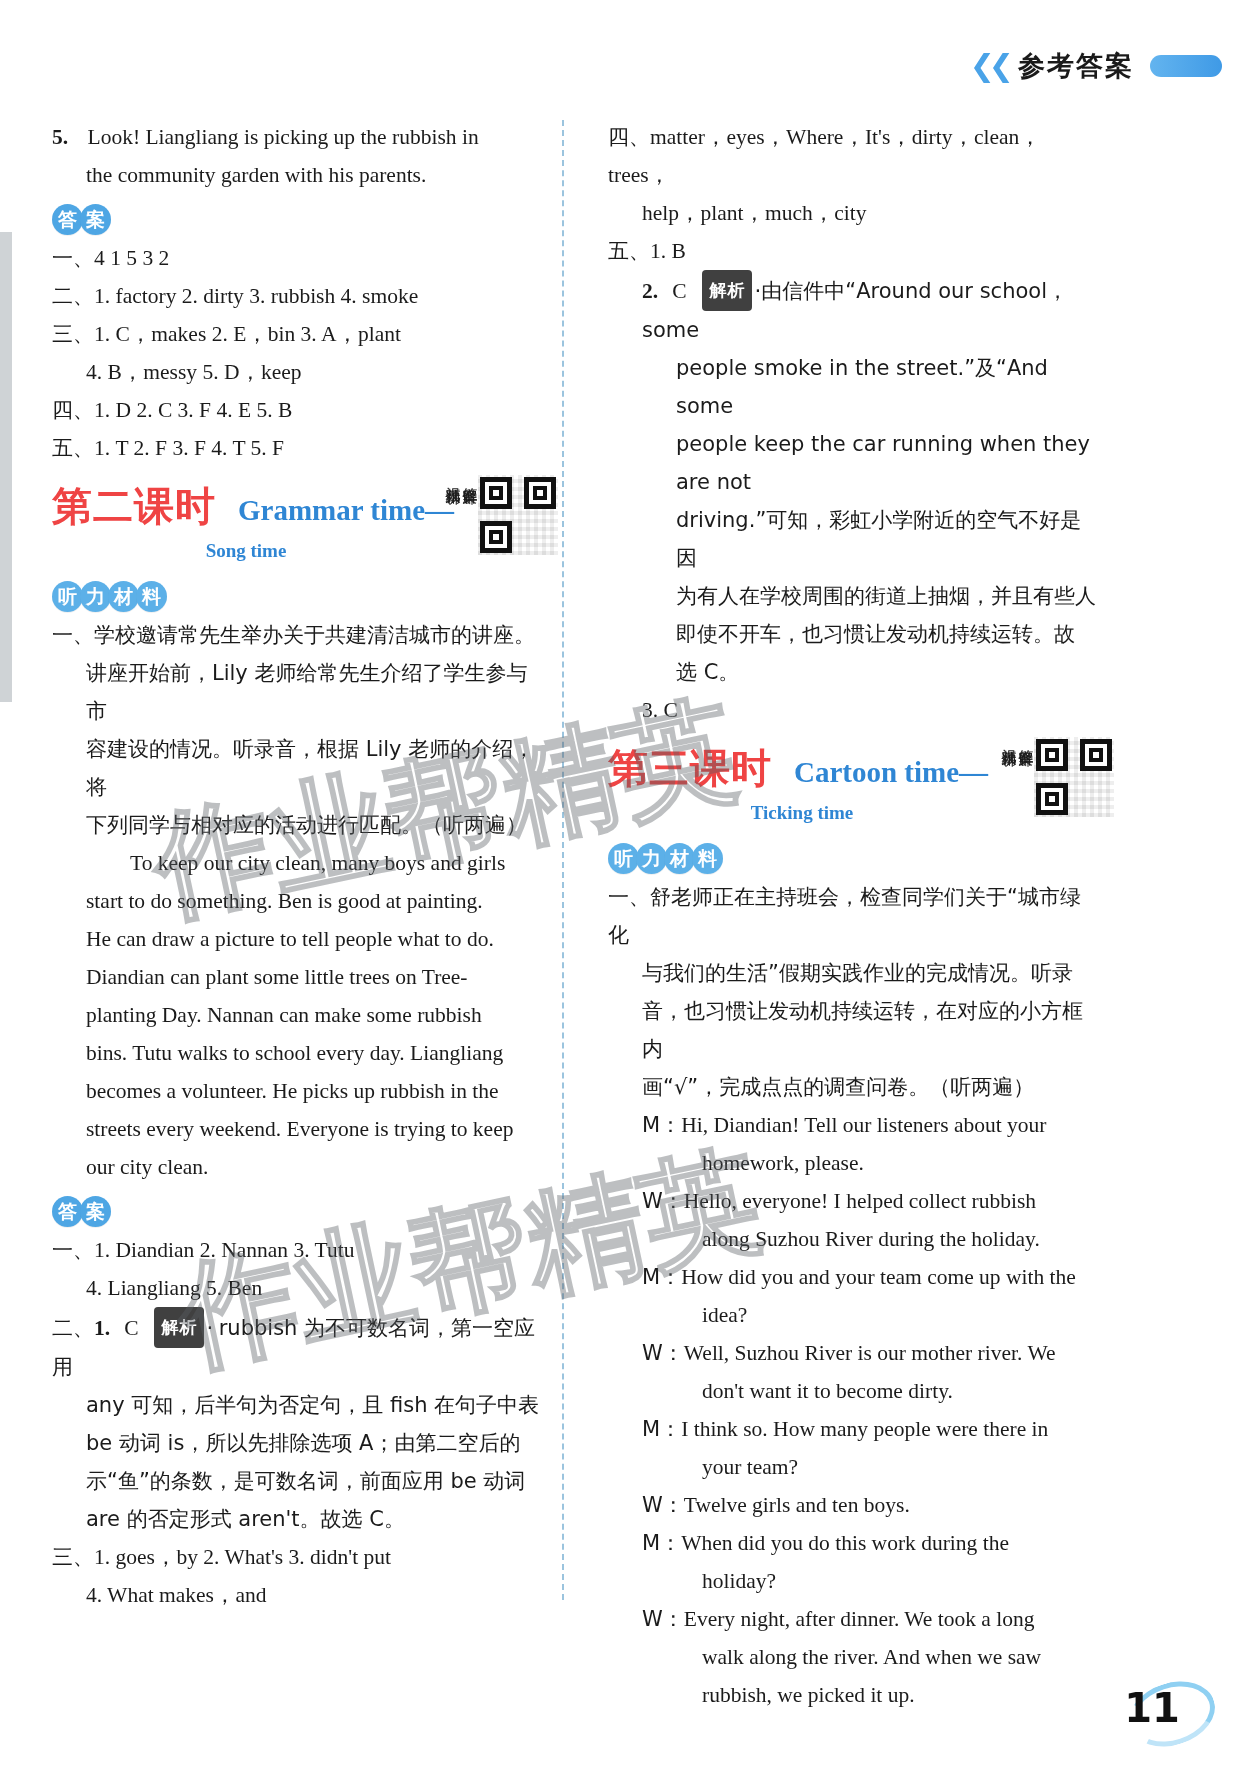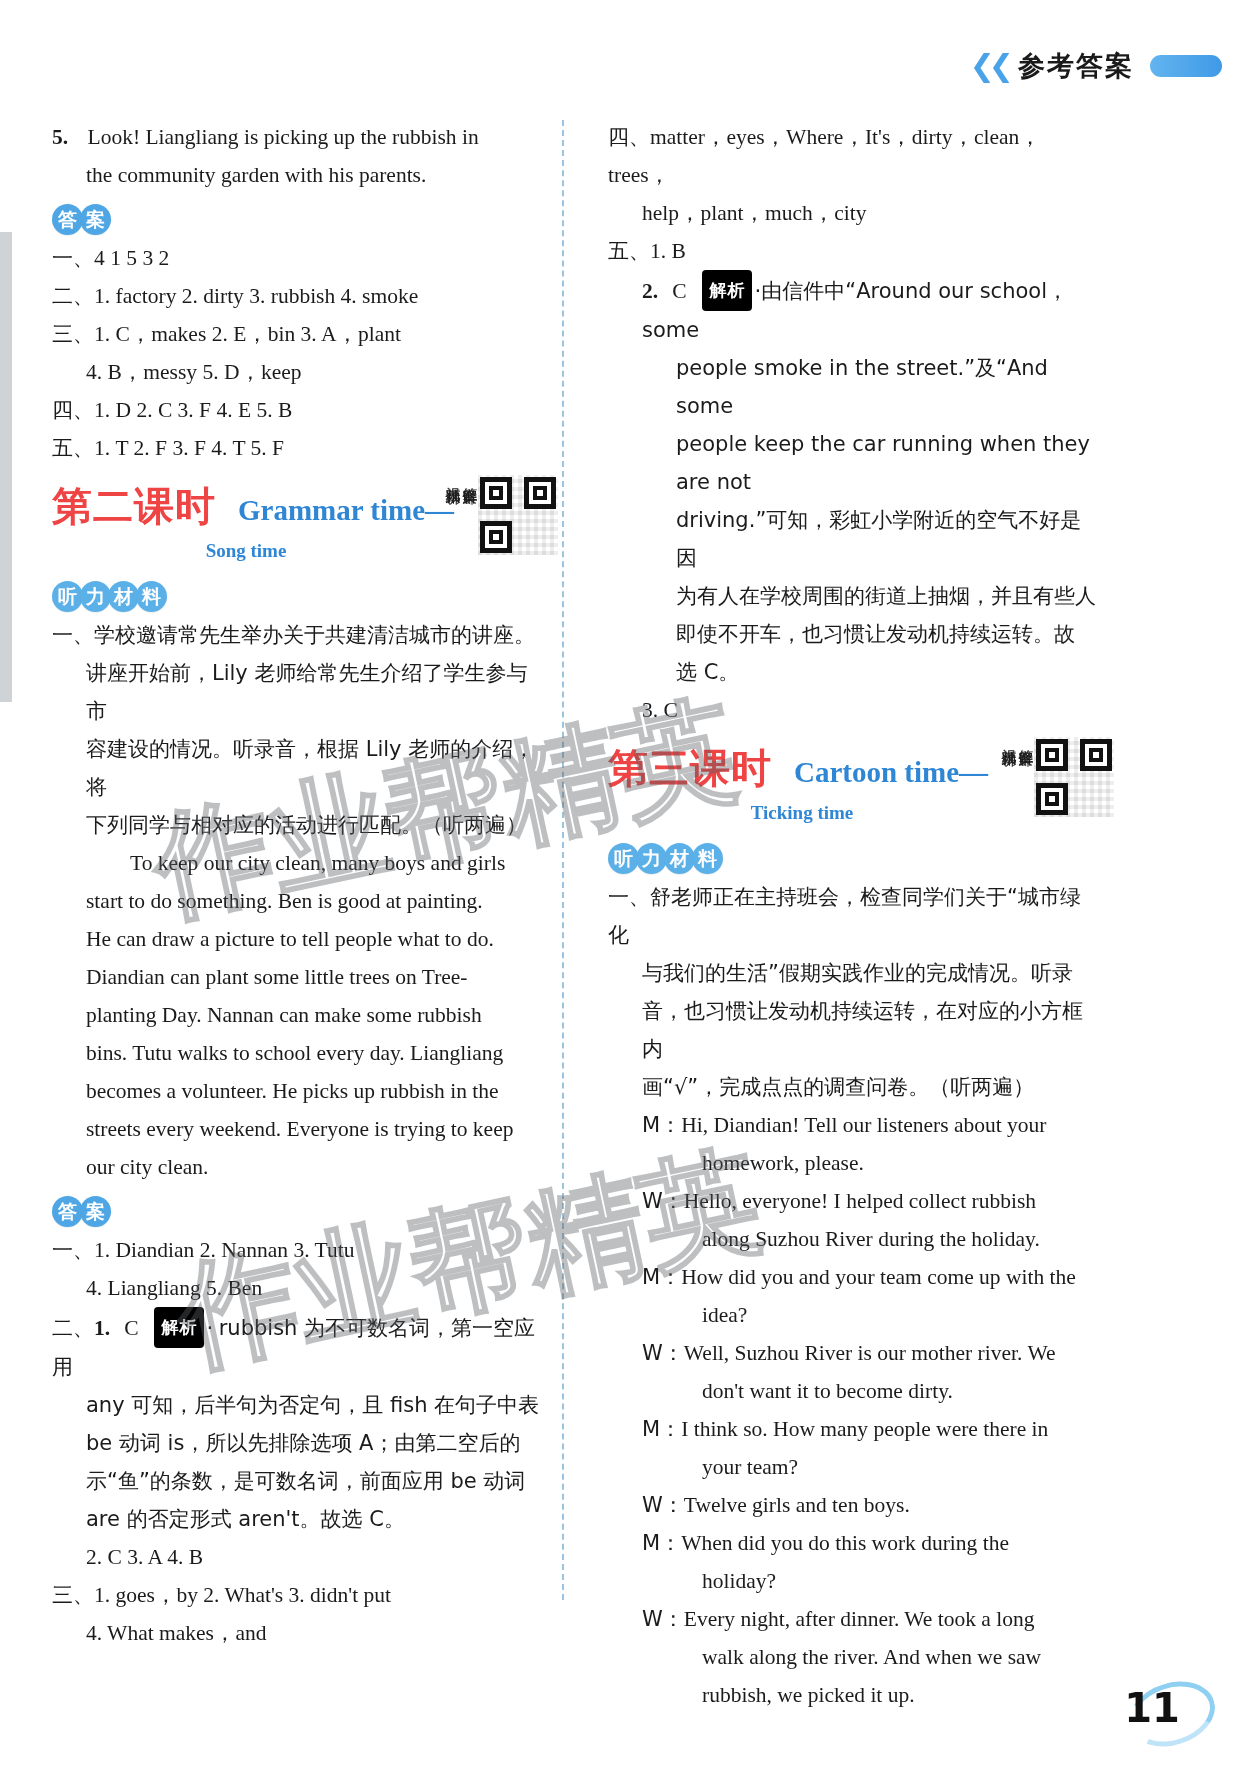--- a/index.html
+++ b/index.html
@@ -122,21 +122,21 @@
   }
   .qr-col{
     writing-mode:vertical-rl;
     font-family:"DejaVu Sans",sans-serif;
     font-size:15px; line-height:17px; color:#1b1b1b;
     letter-spacing:1px;
   }
   
   .jx{
     display:inline-block;
-    background:#000000; color:#fff;
+    background:#404040; color:#fff;
     font-family:"DejaVu Sans",sans-serif;
     font-size:17px; font-weight:700;
     padding:1px 7px 2px 7px; border-radius:4px;
     vertical-align:2px; margin:0 2px;
     letter-spacing:1px;
   }
   
   .pagenum{
     position:absolute; right:40px; bottom:38px;
     width:96px;height:70px;
@@ -271,21 +271,20 @@
   </div>
   <div class="en indent1">4. Liangliang   5. Ben</div>
 
   <div class="en">
     <span class="cn">二、</span><b>1.</b><span class="tiny-sp"></span><span>C</span><span class="tiny-sp"></span><span class="jx">解析</span><span style="font-family:'DejaVu Sans',sans-serif">·</span> <span class="cn">rubbish 为不可数名词，第一空应用</span>
   </div>
   <div class="cn indent1">any 可知，后半句为否定句，且 fish 在句子中表</div>
   <div class="cn indent1">be 动词 is，所以先排除选项 A；由第二空后的</div>
   <div class="cn indent1">示“鱼”的条数，是可数名词，前面应用 be 动词</div>
   <div class="cn indent1">are 的否定形式 aren't。故选 C。</div>
-  <div class="en indent1">2. C   3. A   4. B</div>
 
   <div class="en">
     <span class="cn">三、</span><span>1. goes，by   2. What's   3. didn't put</span>
   </div>
   <div class="en indent1">4. What makes，and</div>
 </div>
 
 <div class="col col-right">
 
   <div class="en">

